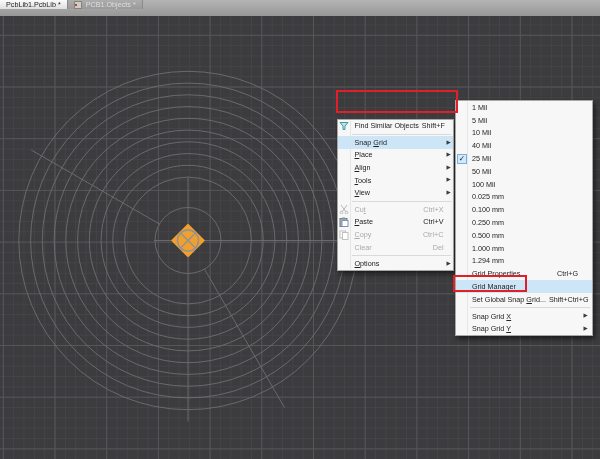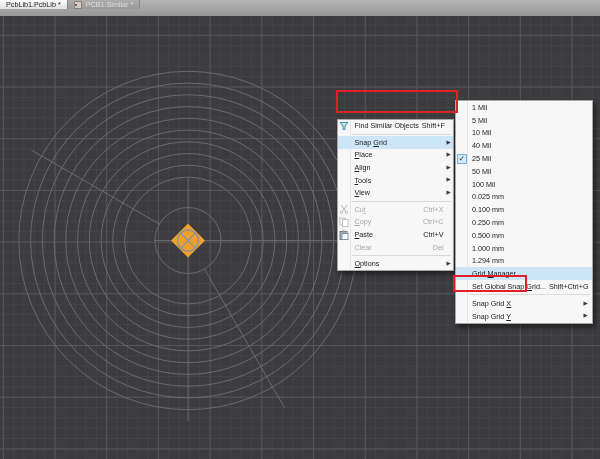--- a/index.html
+++ b/index.html
@@ -50,21 +50,21 @@
 </head>
 <body>
 
 <div id="app">
   <div class="tabbar" id="tabbar">
       <div class="tab active">
         <span>PcbLib1.PcbLib *</span>
       </div>
       <div class="tab inactive">
         <span class="doc-icon"></span>
-        <span>PCB1.Similar *</span>
+        <span>PCB1.Objects *</span>
       </div>
     </div>
   <svg id="cv" width="600" height="443">
       <rect width="600" height="443" fill="#3c3c3e"></rect>
       <line x1="3.3" y1="0" x2="3.3" y2="443" stroke="#454549" stroke-width="1"></line>
       <line x1="13.64" y1="0" x2="13.64" y2="443" stroke="#454549" stroke-width="1"></line>
       <line x1="23.98" y1="0" x2="23.98" y2="443" stroke="#454549" stroke-width="1"></line>
       <line x1="34.32" y1="0" x2="34.32" y2="443" stroke="#454549" stroke-width="1"></line>
       <line x1="44.66" y1="0" x2="44.66" y2="443" stroke="#454549" stroke-width="1"></line>
       <line x1="55" y1="0" x2="55" y2="443" stroke="#454549" stroke-width="1"></line>
@@ -253,43 +253,43 @@
           <svg class="micon" viewBox="0 0 10 10">
             <path d="M2 1 L7 8 M8 1 L3 8" stroke="#b9b9b9" stroke-width="1" fill="none"></path>
             <circle cx="2.5" cy="8.5" r="1.3" fill="none" stroke="#b9b9b9"></circle>
             <circle cx="7.5" cy="8.5" r="1.3" fill="none" stroke="#b9b9b9"></circle>
           </svg>
         </span>
         <span class="lab">Cu<u>t</u></span>
         <span class="sc">Ctrl+X</span>
         <span class="ar"></span>
       </div>
+      <div class="mrow">
+        <span class="gut">
+          <svg class="micon" viewBox="0 0 10 10">
+            <rect x="1" y="1.5" width="7" height="8" fill="#aeb6bd" stroke="#6b7c8c"></rect>
+            <rect x="3" y="0.5" width="3" height="2" fill="#8a9099"></rect>
+            <rect x="3" y="3.5" width="6" height="6" fill="#fff" stroke="#7e93ad"></rect>
+          </svg>
+        </span>
+        <span class="lab"><u>P</u>aste</span>
+        <span class="sc">Ctrl+V</span>
+        <span class="ar"></span>
+      </div>
       <div class="mrow dis">
         <span class="gut">
           <svg class="micon" viewBox="0 0 10 10">
             <rect x="1" y="1" width="5.5" height="7" fill="#fff" stroke="#c0c0c0"></rect>
             <rect x="3.5" y="2.5" width="5.5" height="7" fill="#fff" stroke="#c0c0c0"></rect>
           </svg>
         </span>
         <span class="lab"><u>C</u>opy</span>
         <span class="sc">Ctrl+C</span>
         <span class="ar"></span>
       </div>
-      <div class="mrow">
-        <span class="gut">
-          <svg class="micon" viewBox="0 0 10 10">
-            <rect x="1" y="1.5" width="7" height="8" fill="#aeb6bd" stroke="#6b7c8c"></rect>
-            <rect x="3" y="0.5" width="3" height="2" fill="#8a9099"></rect>
-            <rect x="3" y="3.5" width="6" height="6" fill="#fff" stroke="#7e93ad"></rect>
-          </svg>
-        </span>
-        <span class="lab"><u>P</u>aste</span>
-        <span class="sc">Ctrl+V</span>
-        <span class="ar"></span>
-      </div>
       <div class="mrow dis">
         <span class="gut"></span>
         <span class="lab">Clear</span>
         <span class="sc">Del</span>
         <span class="ar"></span>
       </div>
       <div class="sep"></div>
       <div class="mrow">
         <span class="gut"></span>
         <span class="lab"><u>O</u>ptions</span>
@@ -371,20 +371,26 @@
         <span class="lab">1.000 mm</span>
         <span class="sc"></span>
         <span class="ar"></span>
       </div>
       <div class="mrow">
         <span class="gut"></span>
         <span class="lab">1.294 mm</span>
         <span class="sc"></span>
         <span class="ar"></span>
       </div>
+      <div class="mrow">
+        <span class="gut"></span>
+        <span class="lab">Grid Properties</span>
+        <span class="sc">Ctrl+G</span>
+        <span class="ar"></span>
+      </div>
       <div class="mrow hl">
         <span class="gut"></span>
         <span class="lab">Grid <u>M</u>anager</span>
         <span class="sc"></span>
         <span class="ar"></span>
       </div>
       <div class="mrow">
         <span class="gut"></span>
         <span class="lab">Set Global Snap <u>G</u>rid...</span>
         <span class="sc">Shift+Ctrl+G</span>

